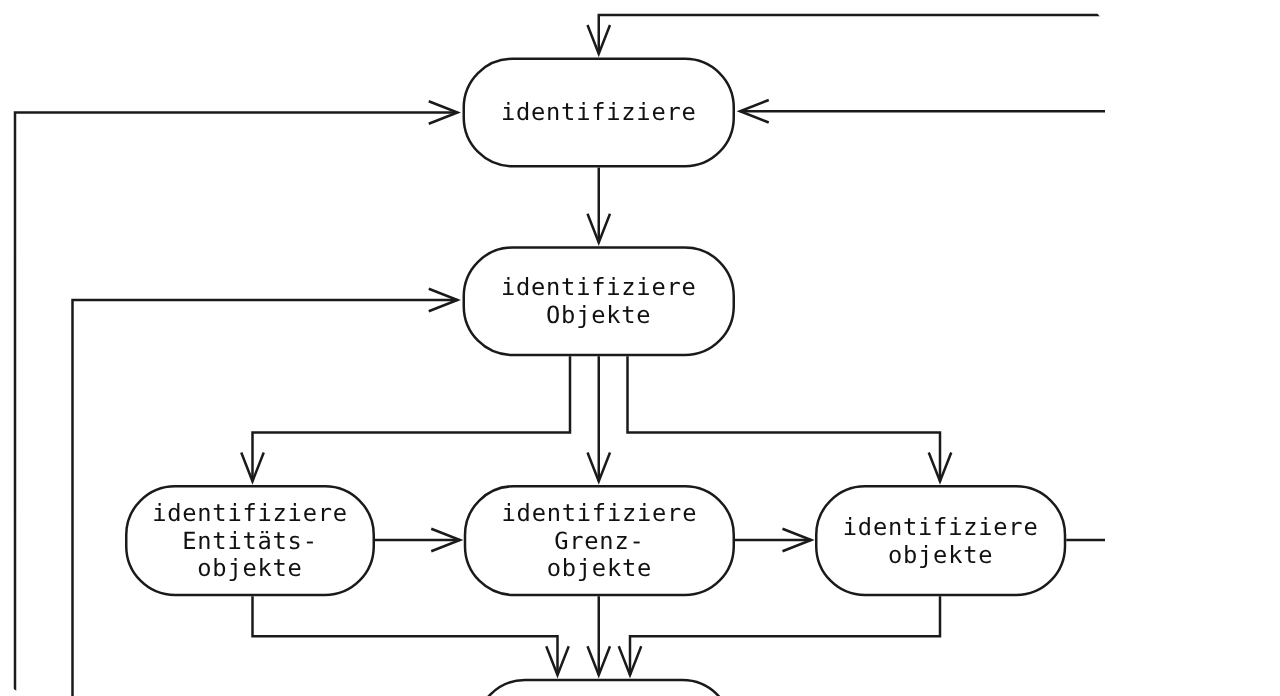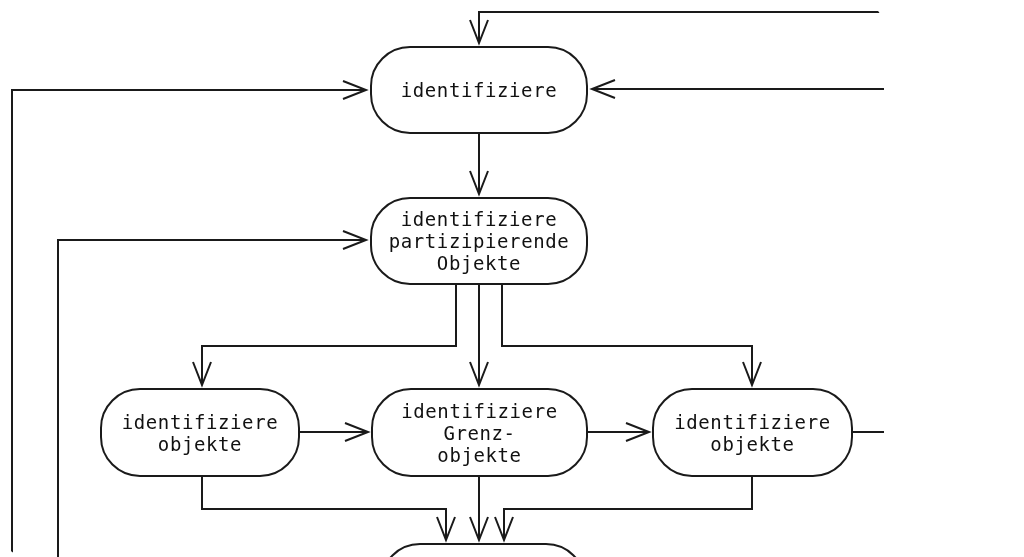--- a/index.html
+++ b/index.html
@@ -75,26 +75,26 @@
       <path d="M752,477 L752,509 L504,509 L504,540" marker-end="url(#arr)"></path>
     </g>
   </svg>
 
   <div class="node" id="node-anwendungsfaelle">
     <span>identifiziere</span>
   </div>
 
   <div class="node" id="node-partizipierende">
     <span>identifiziere</span>
-    <span>partizipierende</span>
     <span>Objekte</span>
   </div>
 
   <div class="node" id="node-entitaets">
     <span>identifiziere</span>
+    <span>Entitäts-</span>
     <span>objekte</span>
   </div>
 
   <div class="node" id="node-grenz">
     <span>identifiziere</span>
     <span>Grenz-</span>
     <span>objekte</span>
   </div>
 
   <div class="node" id="node-steuerungs">

